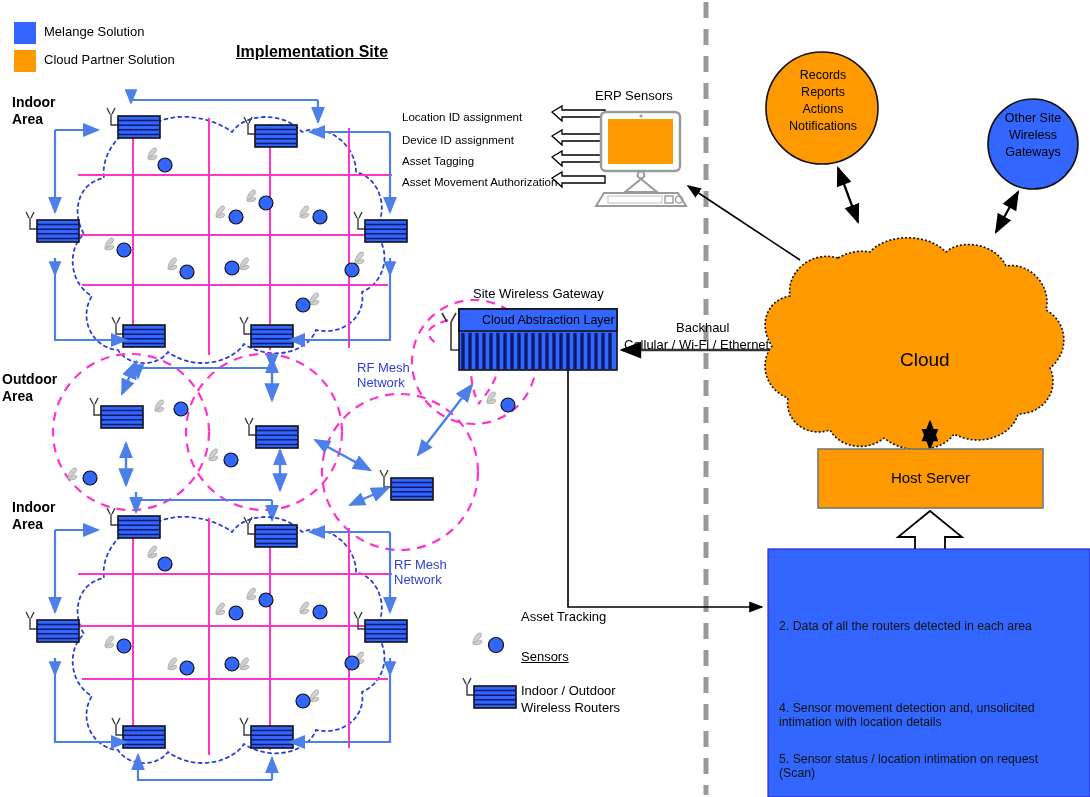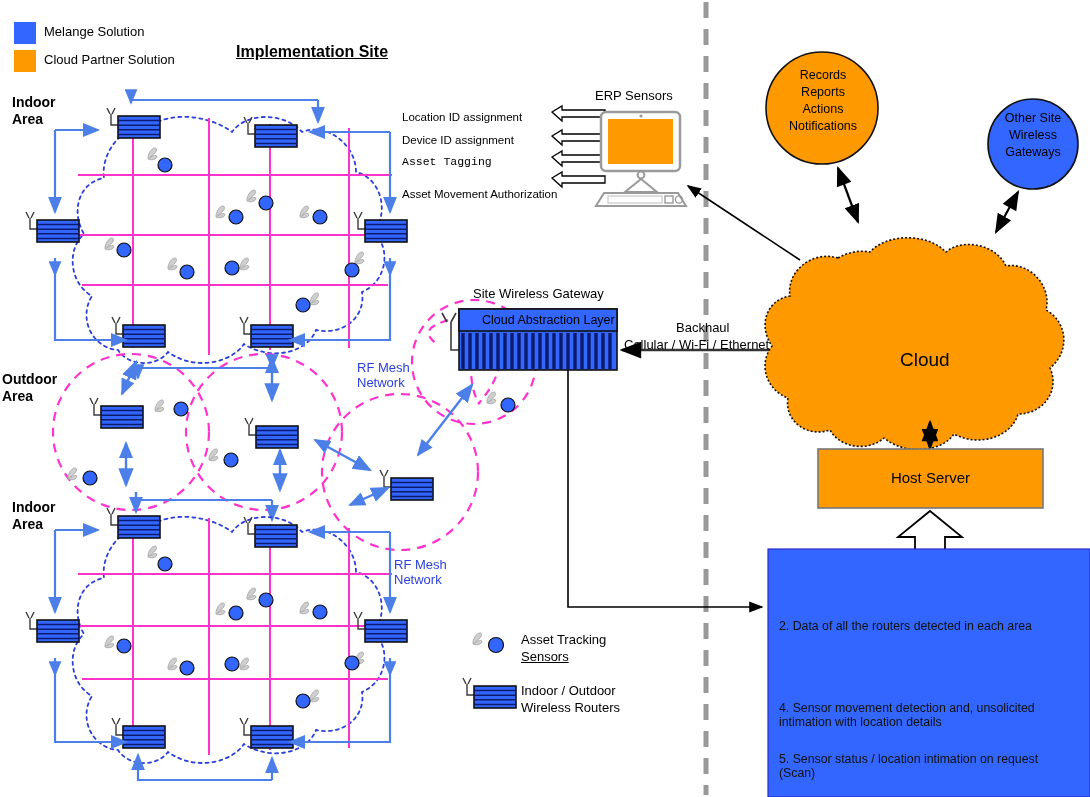--- a/index.html
+++ b/index.html
@@ -415,22 +415,22 @@
   <div class="txt t14 bold" style="left:12px;top:94px;">Indoor<br>Area</div>
   <div class="txt t14 bold" style="left:2px;top:371px;">Outdoor<br>Area</div>
   <div class="txt t14 bold" style="left:12px;top:499px;">Indoor<br>Area</div>
 
   <div class="txt t13 blu" style="left:357px;top:360px;">RF Mesh<br>Network</div>
   <div class="txt t13 blu" style="left:394px;top:557px;">RF Mesh<br>Network</div>
 
   <div class="txt t13" style="left:595px;top:88px;">ERP Sensors</div>
   <div class="txt t11" style="left:402px;top:111px;">Location ID assignment</div>
   <div class="txt t11" style="left:402px;top:134px;">Device ID assignment</div>
-  <div class="txt t11" style="left:402px;top:155px;font-family:Liberation Mono, monospace;">Asset Tagging</div>
-  <div class="txt t11" style="left:402px;top:188px;">Asset Movement Authorization</div>
+  <div class="txt t11" style="left:402px;top:155px;">Asset Tagging</div>
+  <div class="txt t11" style="left:402px;top:176px;">Asset Movement Authorization</div>
 
   <div class="txt t13" style="left:473px;top:286px;">Site Wireless Gateway</div>
   <div class="txt t12" style="left:482px;top:313px;color:#000;">Cloud Abstraction Layer</div>
 
   <div class="txt t13" style="left:676px;top:320px;">Backhaul</div>
   <div class="txt t13" style="left:624px;top:337px;">Cellular / Wi-Fi / Ethernet</div>
 
   <div class="txt t12" style="left:788px;top:68px;text-align:center;width:70px;">Records</div>
   <div class="txt t12" style="left:788px;top:85px;text-align:center;width:70px;">Reports</div>
   <div class="txt t12" style="left:788px;top:102px;text-align:center;width:70px;">Actions</div>
@@ -441,18 +441,18 @@
   <div class="txt t12" style="left:993px;top:145px;text-align:center;width:80px;">Gateways</div>
 
   <div class="txt" style="left:900px;top:301px;font-size:19px;font-weight:normal;margin-top:48px;">Cloud</div>
 
   <div class="txt" style="left:818px;top:469px;width:225px;text-align:center;font-size:15px;">Host Server</div>
 
   <div class="panel-line" style="left:779px;top:619px;width:300px;">2. Data of all the routers detected in each area</div>
   <div class="panel-line" style="left:779px;top:701px;width:300px;">4. Sensor movement detection and, unsolicited<br>intimation with location details</div>
   <div class="panel-line" style="left:779px;top:752px;width:300px;">5. Sensor status / location intimation on request<br>(Scan)</div>
 
-  <div class="txt t13" style="left:521px;top:632px;">Asset Tracking</div>
+  <div class="txt t13" style="left:521px;top:609px;">Asset Tracking</div>
   <div class="txt t13" style="left:521px;top:649px;text-decoration:underline;">Sensors</div>
   <div class="txt t13" style="left:521px;top:683px;">Indoor / Outdoor</div>
   <div class="txt t13" style="left:521px;top:700px;">Wireless Routers</div>
 
 </div>
 
 </body></html>

